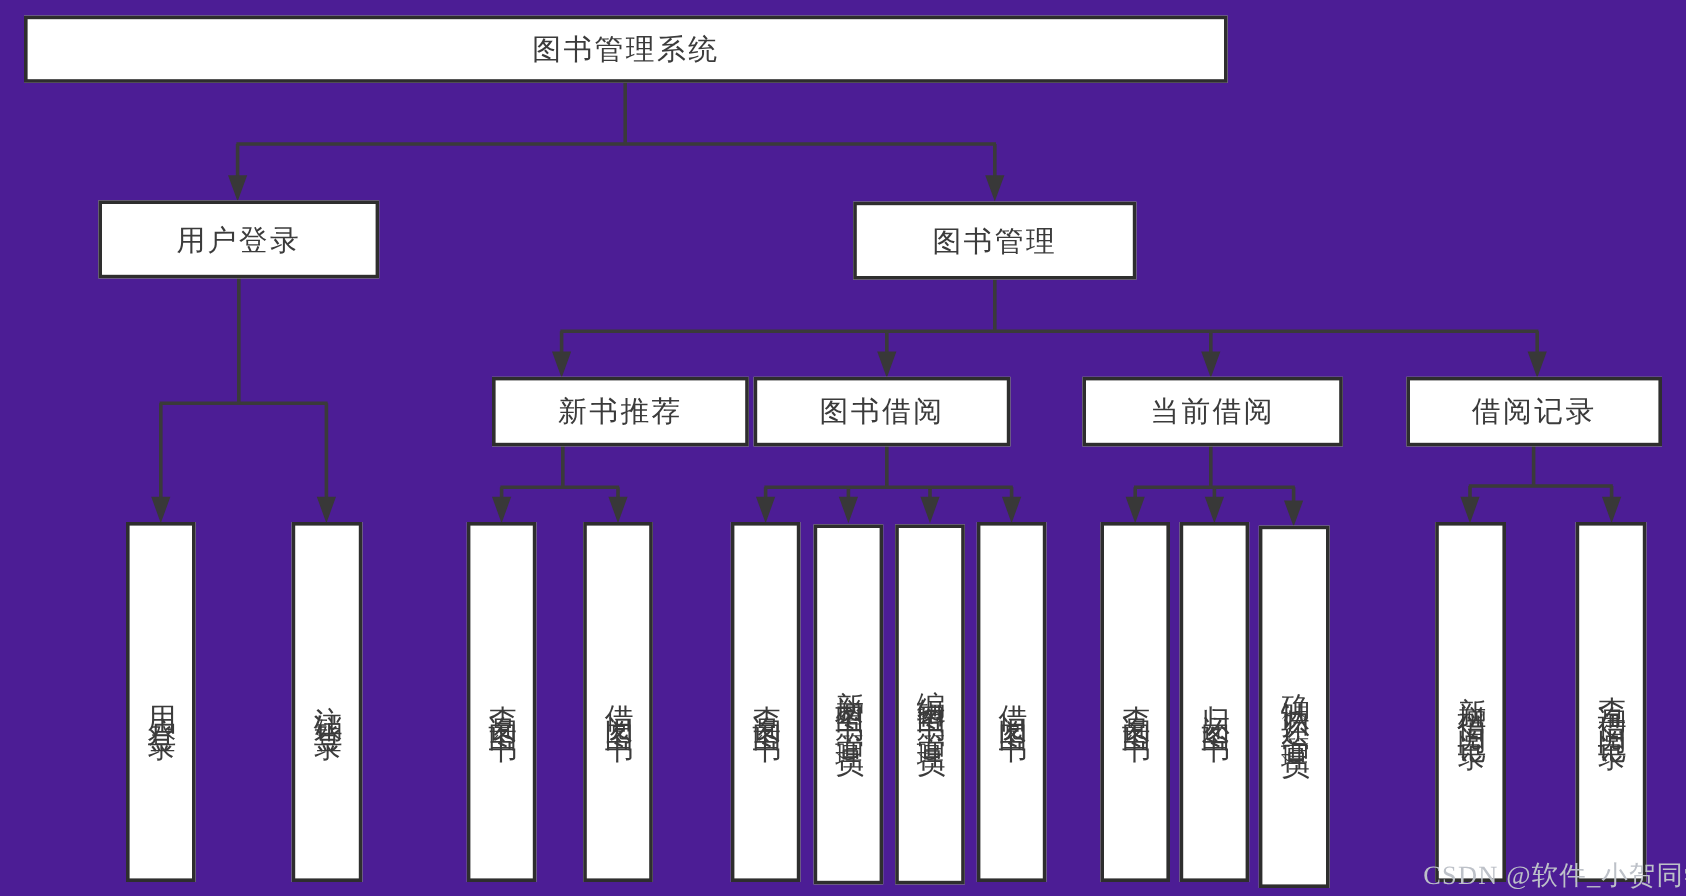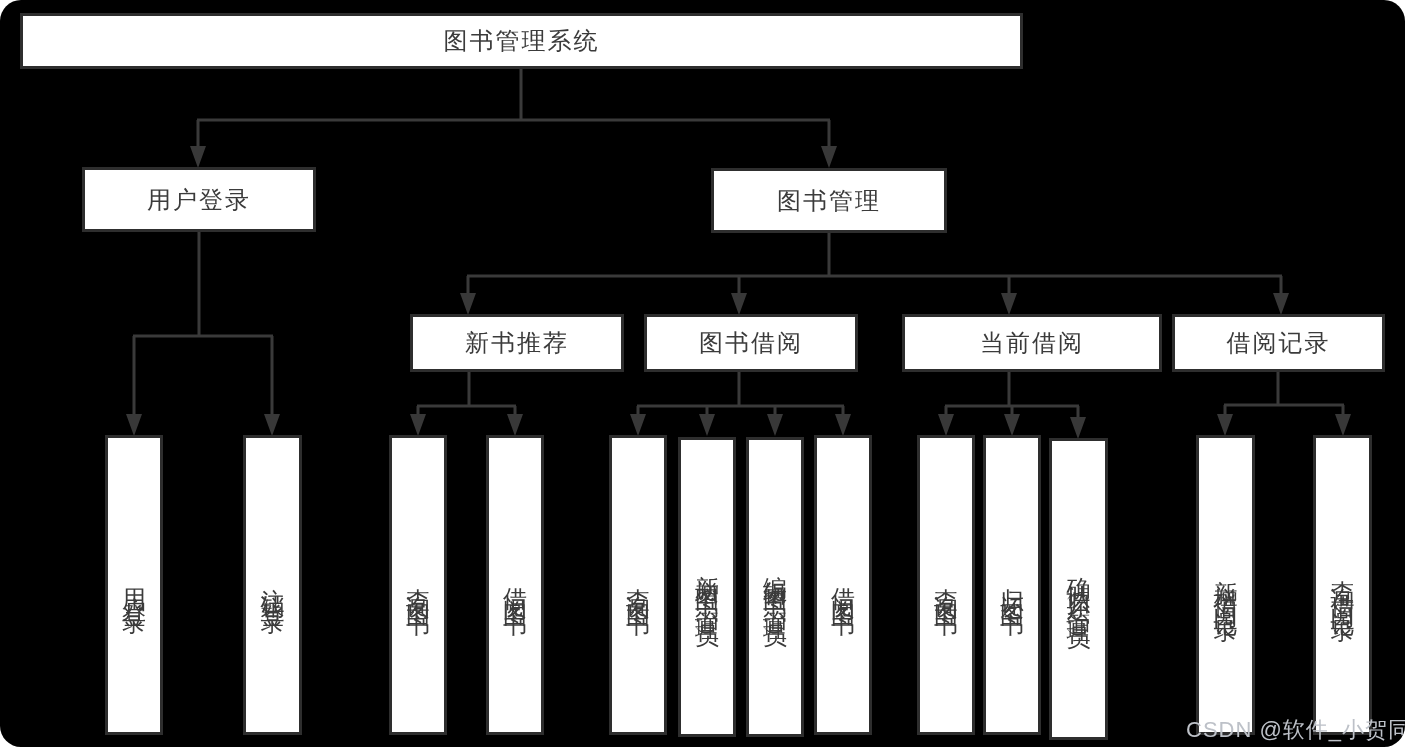--- a/index.html
+++ b/index.html
@@ -1,18 +1,18 @@
 <!DOCTYPE html>
 <html><head>
 <meta charset="utf-8">
 <style>
   html,body { margin:0; padding:0; background:#ffffff; }
   .canvas {
-    position:relative; width:1405px; height:747px; background:#000000;
-    font-family:Liberation Sans, sans-serif; overflow:hidden;border-radius:21px;
+    position:relative; width:1405px; height:747px; background:#4c1d95;
+    font-family:Liberation Serif, serif; overflow:hidden;
   }
   .lines { position:absolute; left:0; top:0; width:1405px; height:747px; }
   .hbox {
     position:absolute; box-sizing:border-box; background:#ffffff;
     border:3px solid #2e2e2e; display:flex; align-items:center; justify-content:center;
     font-size:24px; color:#3b3b3b; letter-spacing:2px; white-space:nowrap;
   }
   .vbox {
     position:absolute; box-sizing:border-box; background:#ffffff;
     border:3px solid #2e2e2e; display:flex; align-items:center; justify-content:center;
@@ -58,24 +58,24 @@
   <div class="hbox" style="left:82px; top:167px; width:234px; height:65px;">
     <span>用户登录</span>
   </div>
   <div class="hbox" style="left:711px; top:168px; width:236px; height:65px;">
     <span>图书管理</span>
   </div>
 
   <div class="hbox" style="left:362px; top:314px; width:214px; height:58px;margin-left:48px;">
     <span>新书推荐</span>
   </div>
-  <div class="hbox" style="left:644px; top:314px; width:214px; height:58px;">
+  <div class="hbox" style="left:628px; top:314px; width:214px; height:58px;">
     <span>图书借阅</span>
   </div>
-  <div class="hbox" style="left:902px; top:314px; width:260px; height:58px;">
+  <div class="hbox" style="left:902px; top:314px; width:217px; height:58px;">
     <span>当前借阅</span>
   </div>
   <div class="hbox" style="left:1172px; top:314px; width:213px; height:58px;">
     <span>借阅记录</span>
   </div>
 
   <div class="vbox" style="left:105px; top:435px; width:58px; height:300px;">
     <span class="vtext">用户登录</span>
   </div>
   <div class="vbox" style="left:243px; top:435px; width:59px; height:300px;">

